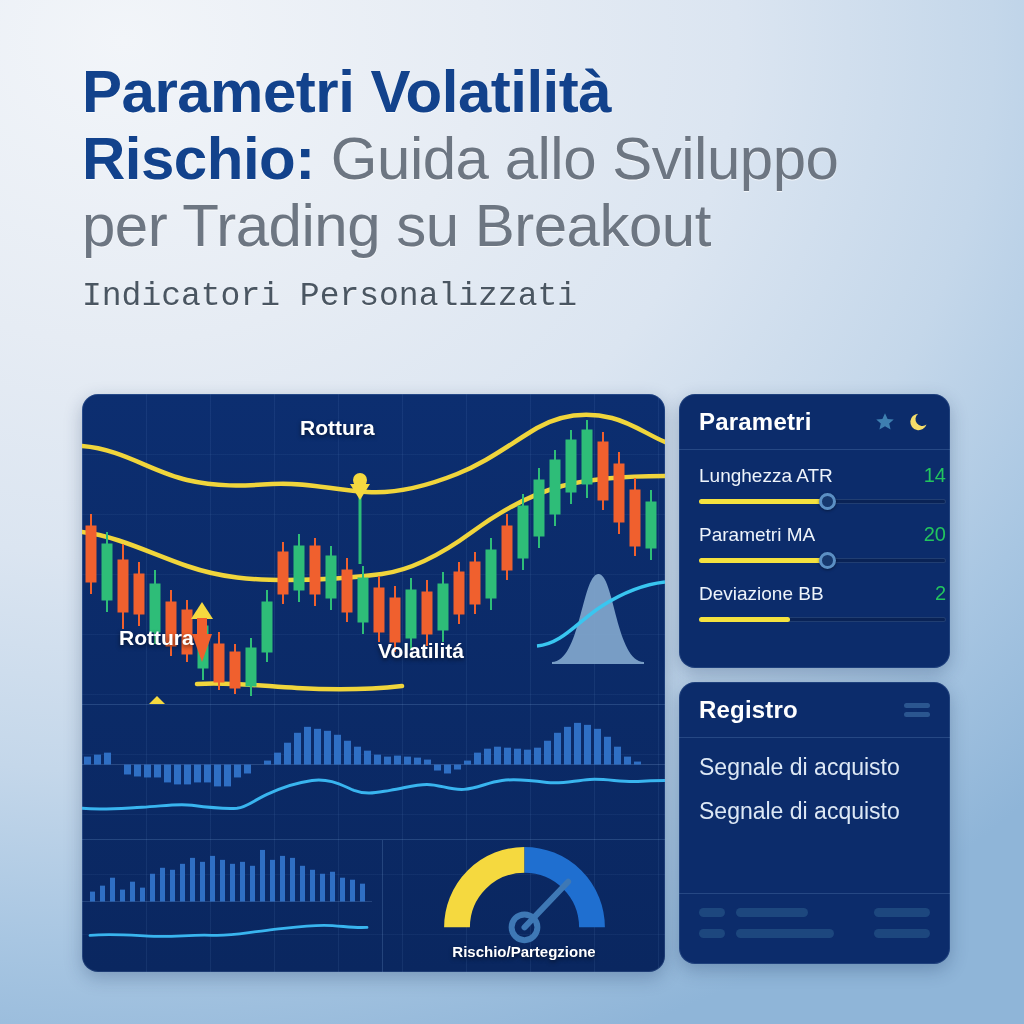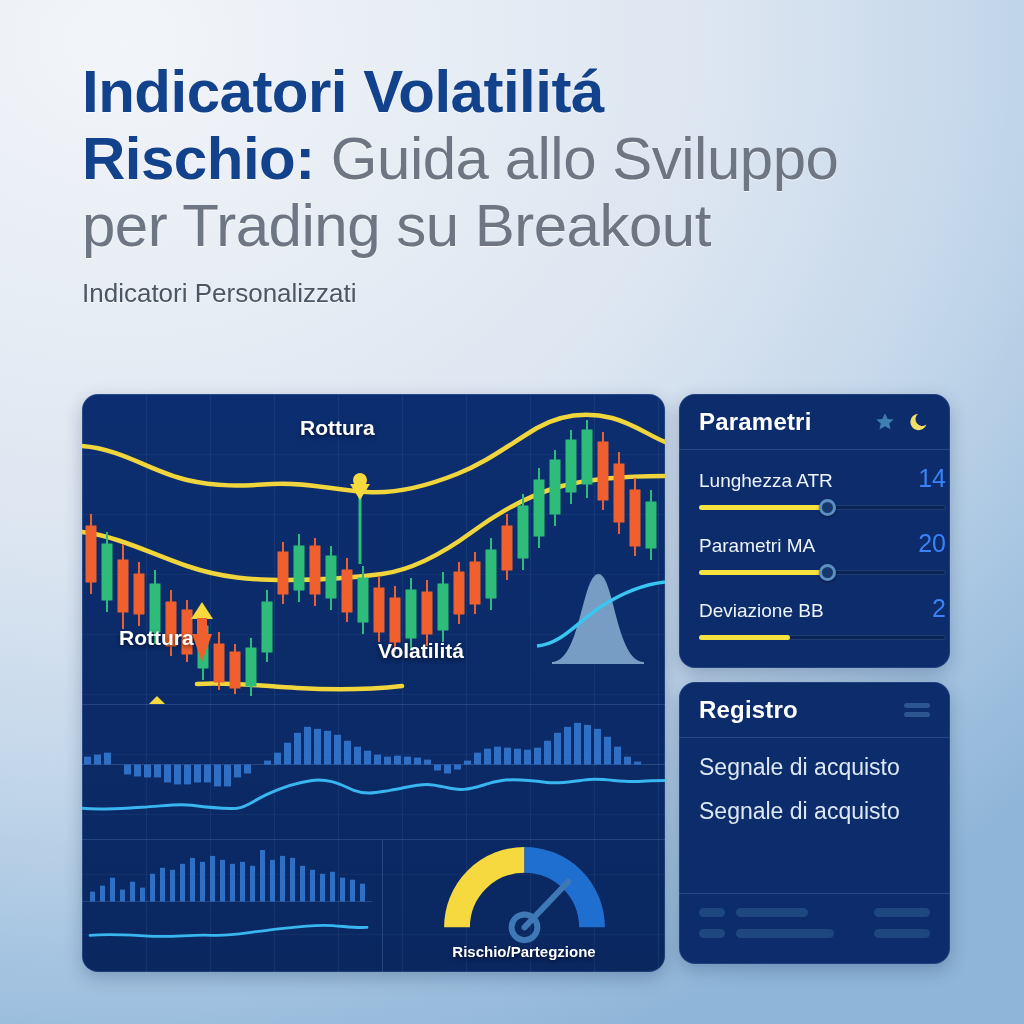--- a/index.html
+++ b/index.html
@@ -33,24 +33,25 @@
     color: #6d7682;
     font-weight: 400;
     text-shadow: 0 1px 1px rgba(255,255,255,0.75);
   }
   .title .strong {
     font-weight: 700;
     color: #12428c;
   }
   .subtitle {
     margin-top: 18px;
-    font-size: 26px;
+    font-size: 33px;
     color: #4a5662;
     font-weight: 400;
     text-shadow: 0 1px 1px rgba(255,255,255,0.7);
+    font-family: Liberation Mono, monospace;
   }
 
   
   .dashboard {
     position: absolute;
     left: 82px;
     top: 394px;
     width: 868px;
     height: 570px;
     display: flex;
@@ -142,21 +143,21 @@
 
   .param-body { padding: 14px 4px 0 20px; }
   .param-row { margin-bottom: 15px; }
   .param-line {
     display: flex;
     align-items: baseline;
     justify-content: space-between;
     margin-bottom: 7px;
   }
   .param-label { color: #eef4fb; font-size: 19px; }
-  .param-value { color: #3b82f6; font-size: 25px; }
+  .param-value { color: #22c55e; font-size: 20px; }
 
   .slider {
     position: relative;
     height: 14px;
   }
   .slider-track {
     position: absolute;
     left: 0; right: 0; top: 5px;
     height: 5px;
     border-radius: 3px;
@@ -201,21 +202,21 @@
   .icon-lines { width: 26px; height: 14px; display: flex; flex-direction: column; justify-content: space-between; }
   .icon-lines i { display:block; height: 5px; border-radius: 3px; background: #2b5690; }
 </style>
 </head>
 <body>
 
 <div id="poster">
 
   <div class="header">
     <div class="title">
-      <span class="strong">Indicatori Volatilitá</span><br>
+      <span class="strong">Parametri Volatilità</span><br>
       <span class="strong">Rischio:</span><span> Guida allo Sviluppo</span><br>
       <span>per Trading su Breakout</span>
     </div>
     <div class="subtitle">Indicatori Personalizzati</div>
   </div>
 
   <div class="dashboard">
 
     <div class="panel chart-panel">
       <div class="grid-overlay"></div>

